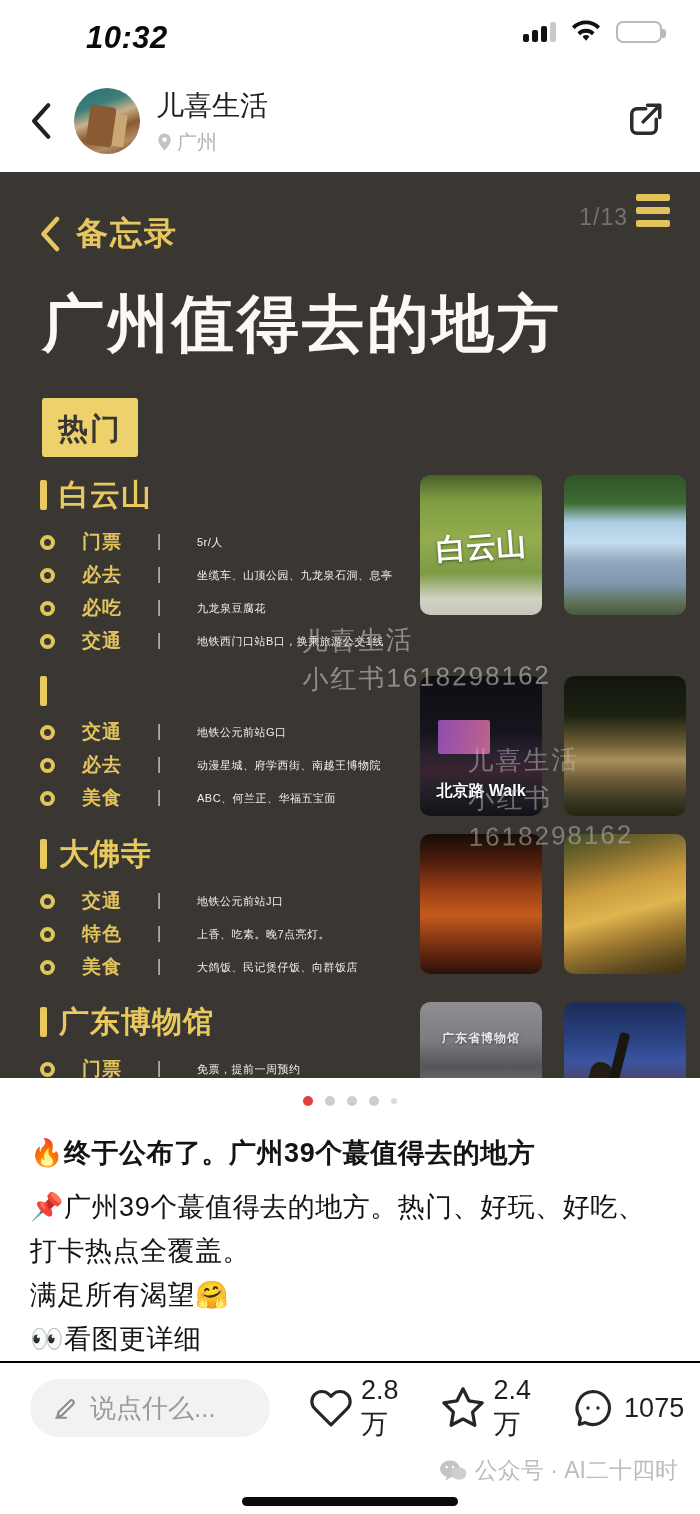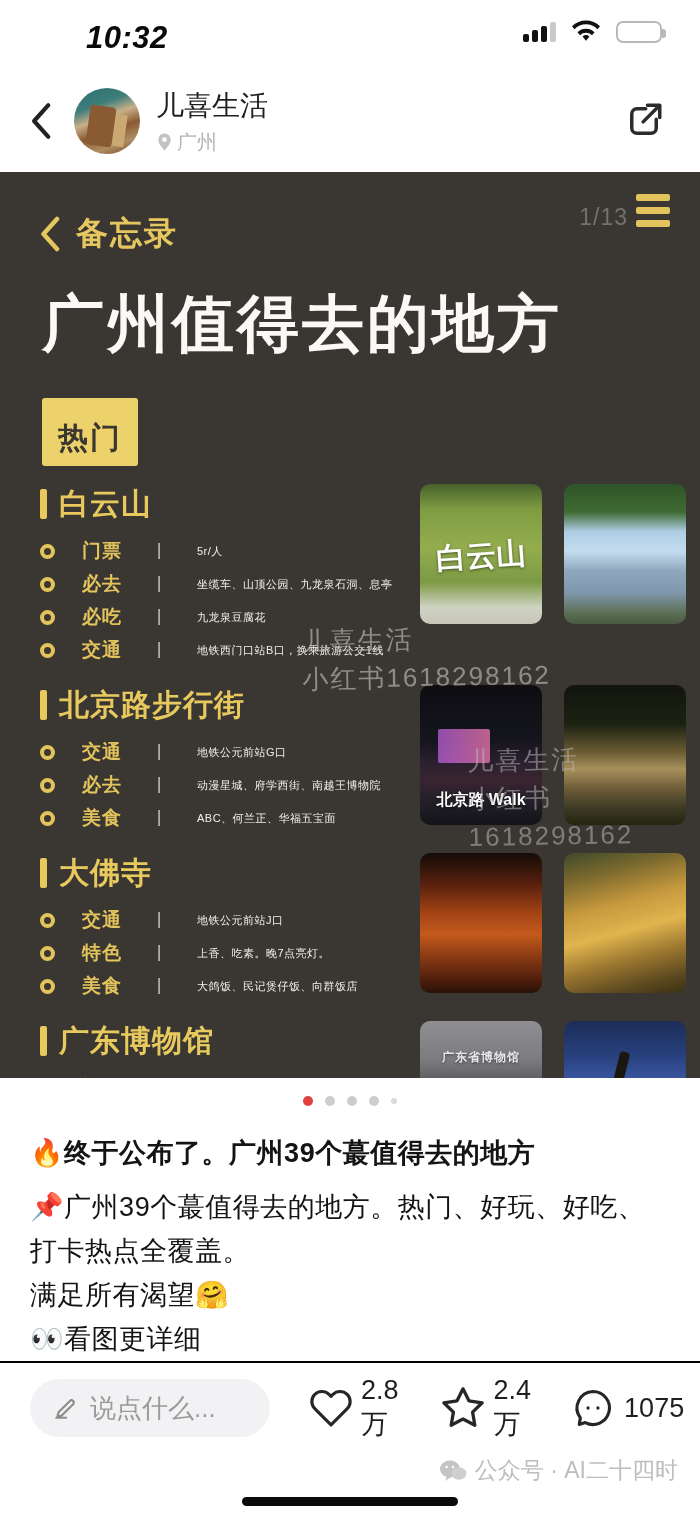--- a/index.html
+++ b/index.html
@@ -36,21 +36,21 @@
   .note-card { height:927px; background:#3a3733; color:#f6f3ee; position:relative; padding:18px 28px 10px 40px; overflow:hidden; }
   .card-nav { display:flex; align-items:flex-start; }
   .card-back { display:flex; align-items:center; gap:14px; color:#e6c75f; margin-top:22px; }
   .card-nav-title { font-size:32px; font-weight:bold; color:#e6c75f; letter-spacing:2px; }
   .card-nav-right { margin-left:auto; display:flex; flex-direction:row; align-items:flex-end; gap:6px; }
   .page-ind { font-size:23px; color:#75726c; letter-spacing:1px; }
   .hamburger { display:flex; flex-direction:column; gap:6px; padding:4px 2px; }
   .hamburger i { display:block; width:34px; height:7px; background:#e2c35c; border-radius:2px; }
 
   .card-title { font-size:62px; font-weight:bold; color:#fbf9f5; letter-spacing:3px; margin:26px 0 0 2px; }
-  .hot-badge { display:inline-block; background:#edd26b; color:#3a3731; font-size:30px; font-weight:bold; padding:20px 16px 7px; border-radius:3px; margin:32px 0 0 2px; letter-spacing:2px; }
+  .hot-badge { display:inline-block; background:#edd26b; color:#3a3731; font-size:30px; font-weight:bold; padding:11px 16px 7px; border-radius:3px; margin:32px 0 0 2px; letter-spacing:2px; }
 
   .sections { margin-top:16px; }
   .section { display:flex; margin-top:18px; }
   .sec-text { width:380px; flex:none; }
   .sec-title { display:flex; align-items:center; gap:12px; font-size:30px; font-weight:bold; color:#e8c95e; margin-bottom:10px; letter-spacing:1px; }
   .sec-title .vbar { width:7px; height:30px; background:#e8c95e; border-radius:2px; }
   .sec-row { display:flex; align-items:center; gap:27px; height:33px; white-space:nowrap; }
   .ring { width:15px; height:15px; border:4px solid #e3c45c; border-radius:50%; flex:none; }
   .row-label { color:#e3c45c; font-size:19px; font-weight:bold; letter-spacing:1px; }
   .pipe { color:#cfccc6; font-size:17px; padding:0 2px; }
@@ -216,21 +216,20 @@
               <span class="img-label">白云山</span>
             </div>
           <div class="ph ph-1b"></div>
         </div>
       </div>
 
       <div class="section">
         <div class="sec-text">
           <div class="sec-title">
               <span class="vbar"></span>
-              <span>北京路步行街</span>
             </div>
           <div class="sec-row">
               <span class="ring"></span>
               <span class="row-label">交通</span>
               <span class="pipe">丨</span>
               <span class="row-text">地铁公元前站G口</span>
             </div>
           <div class="sec-row">
               <span class="ring"></span>
               <span class="row-label">必去</span>

